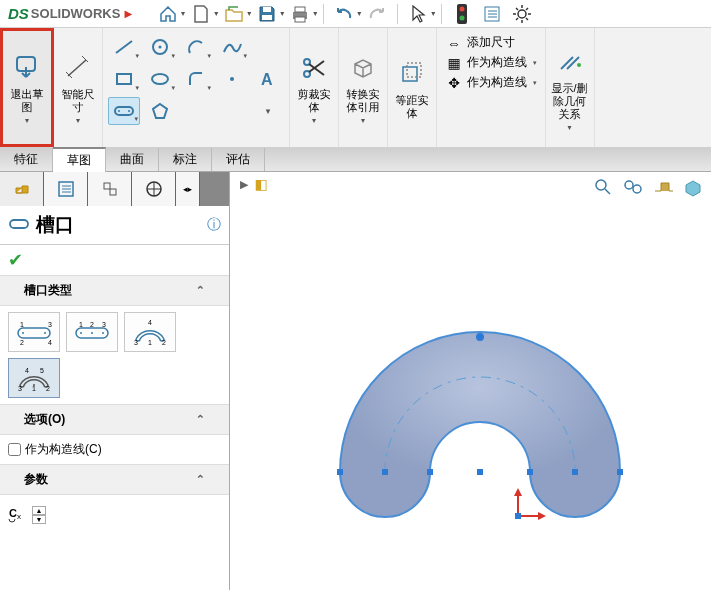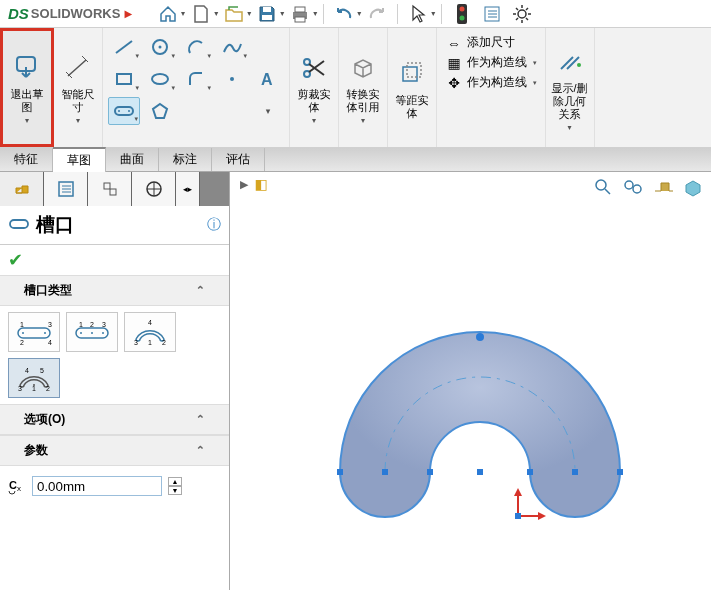--- a/index.html
+++ b/index.html
@@ -454,33 +454,38 @@
               <text x="20" y="28" font-size="7">1</text>
             </svg>
         </div>
       </div>
     </div>
 
     <div class="section-head">
       <span>选项(O)</span>
       <span class="chev">⌃</span>
     </div>
+    <div class="section-body">
+      <div class="chk-row" style="margin-top:0">
+        <input type="checkbox" style="">
+        <span>作为构造线(C)</span>
+      </div>
+    </div>
 
     <div class="section-head">
       <span>参数</span>
       <span class="chev">⌃</span>
     </div>
     <div class="section-body">
       <div class="param-row">
         <span><svg width="18" height="16">
               <text x="1" y="12" font-size="11" font-weight="bold">C</text>
               <text x="9" y="14" font-size="8">x</text>
               <path d="M1 14 A3 3 0 0 0 7 14" fill="none" stroke="#333"></path>
             </svg></span>
-        <input type="text" value="0.00mm" style="">
         <div class="spinbtns">
           <div>▲</div>
           <div>▼</div>
         </div>
       </div>
     </div>
   </div>
 
   <div class="canvas">
     <div class="doc-crumb">

